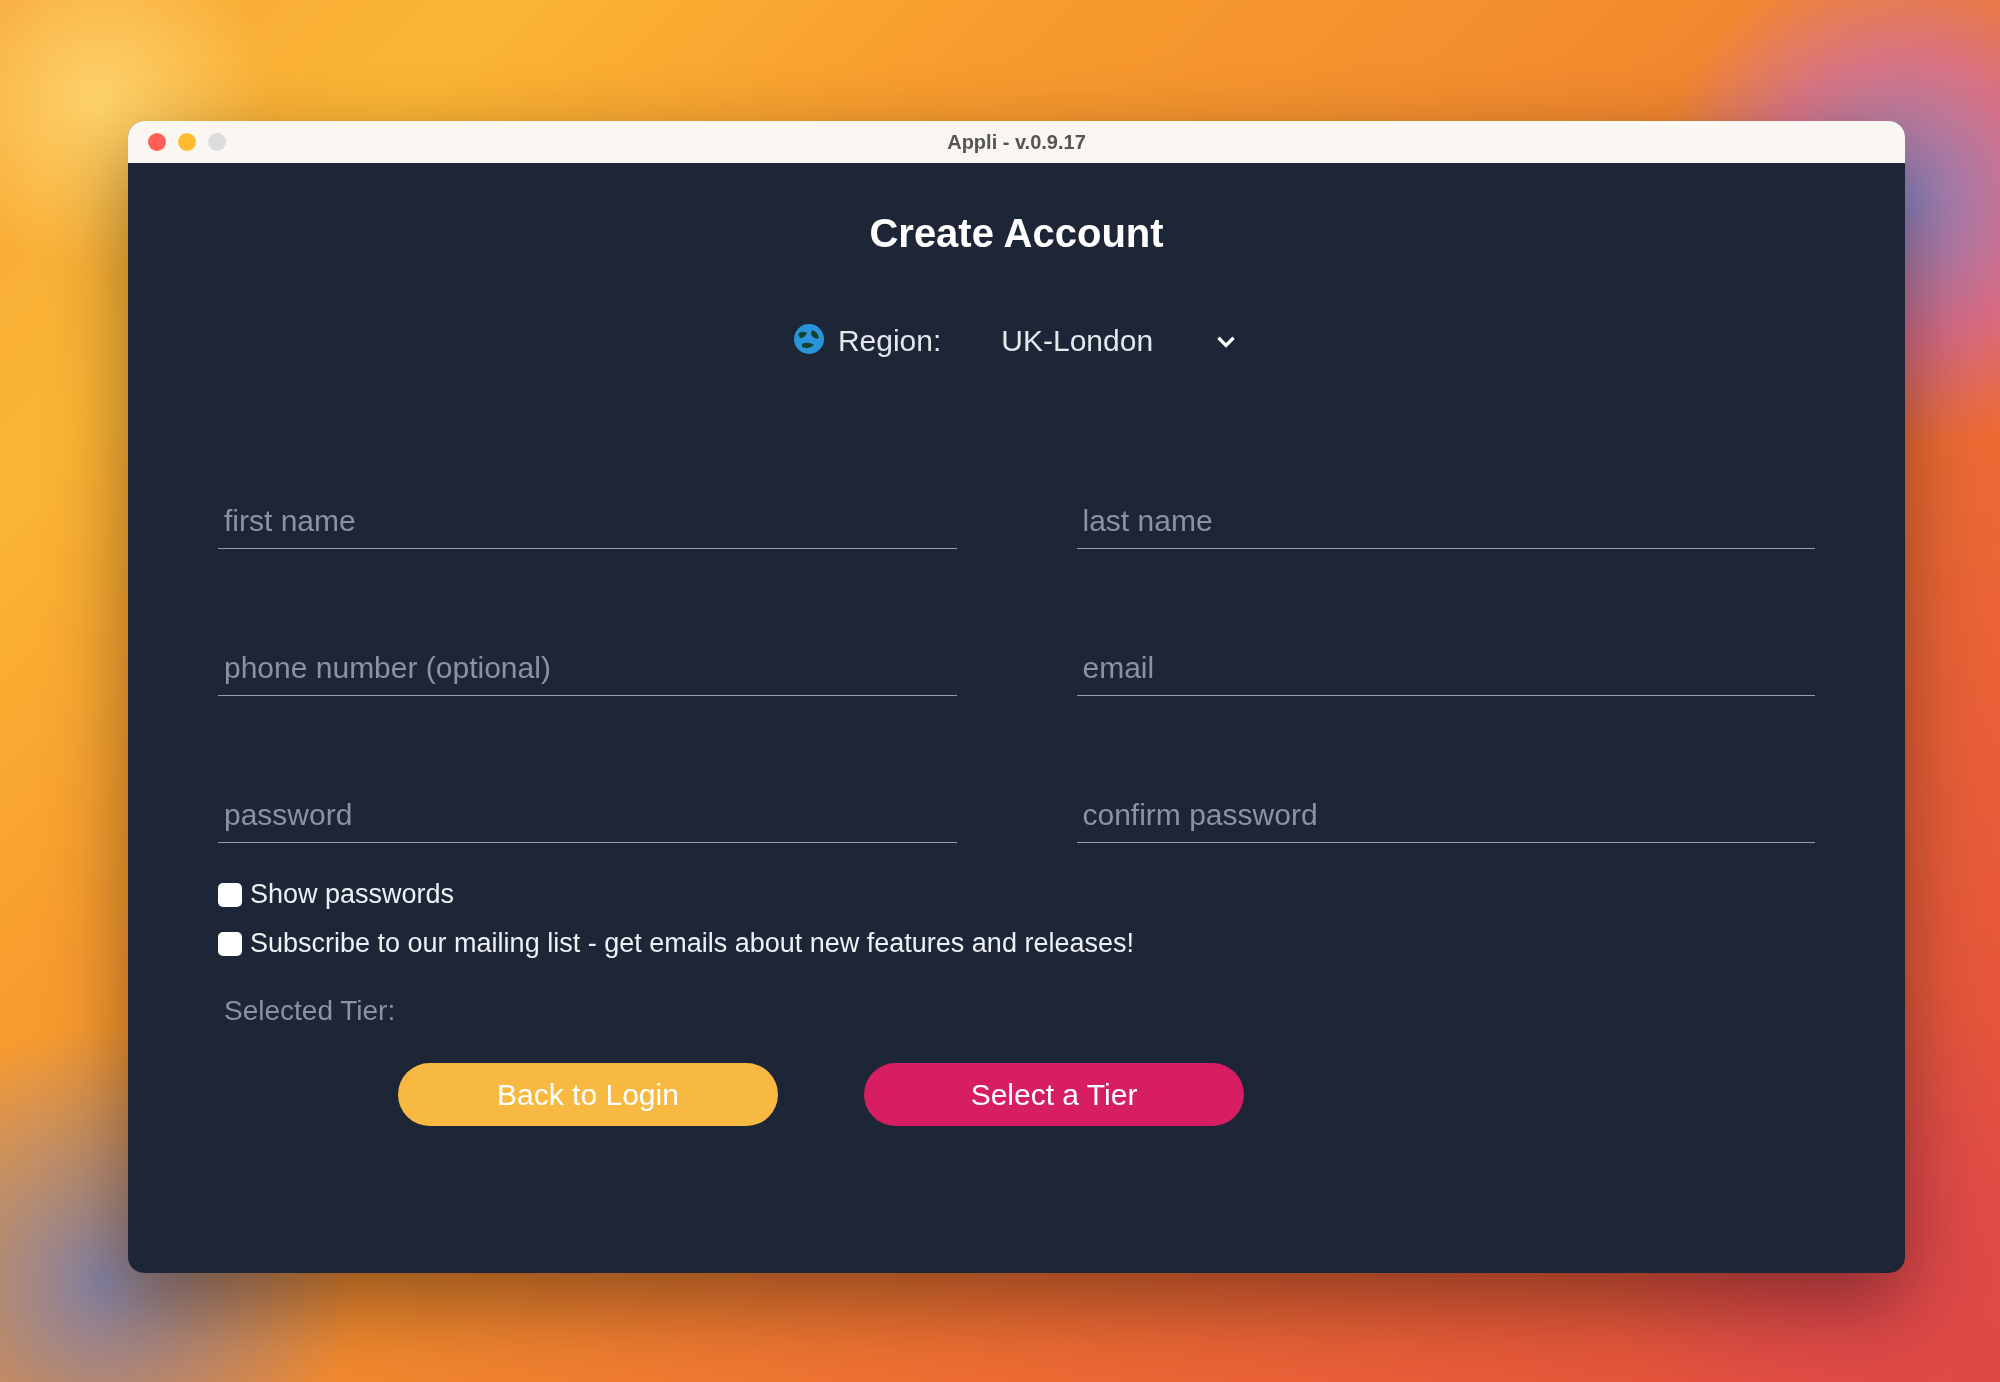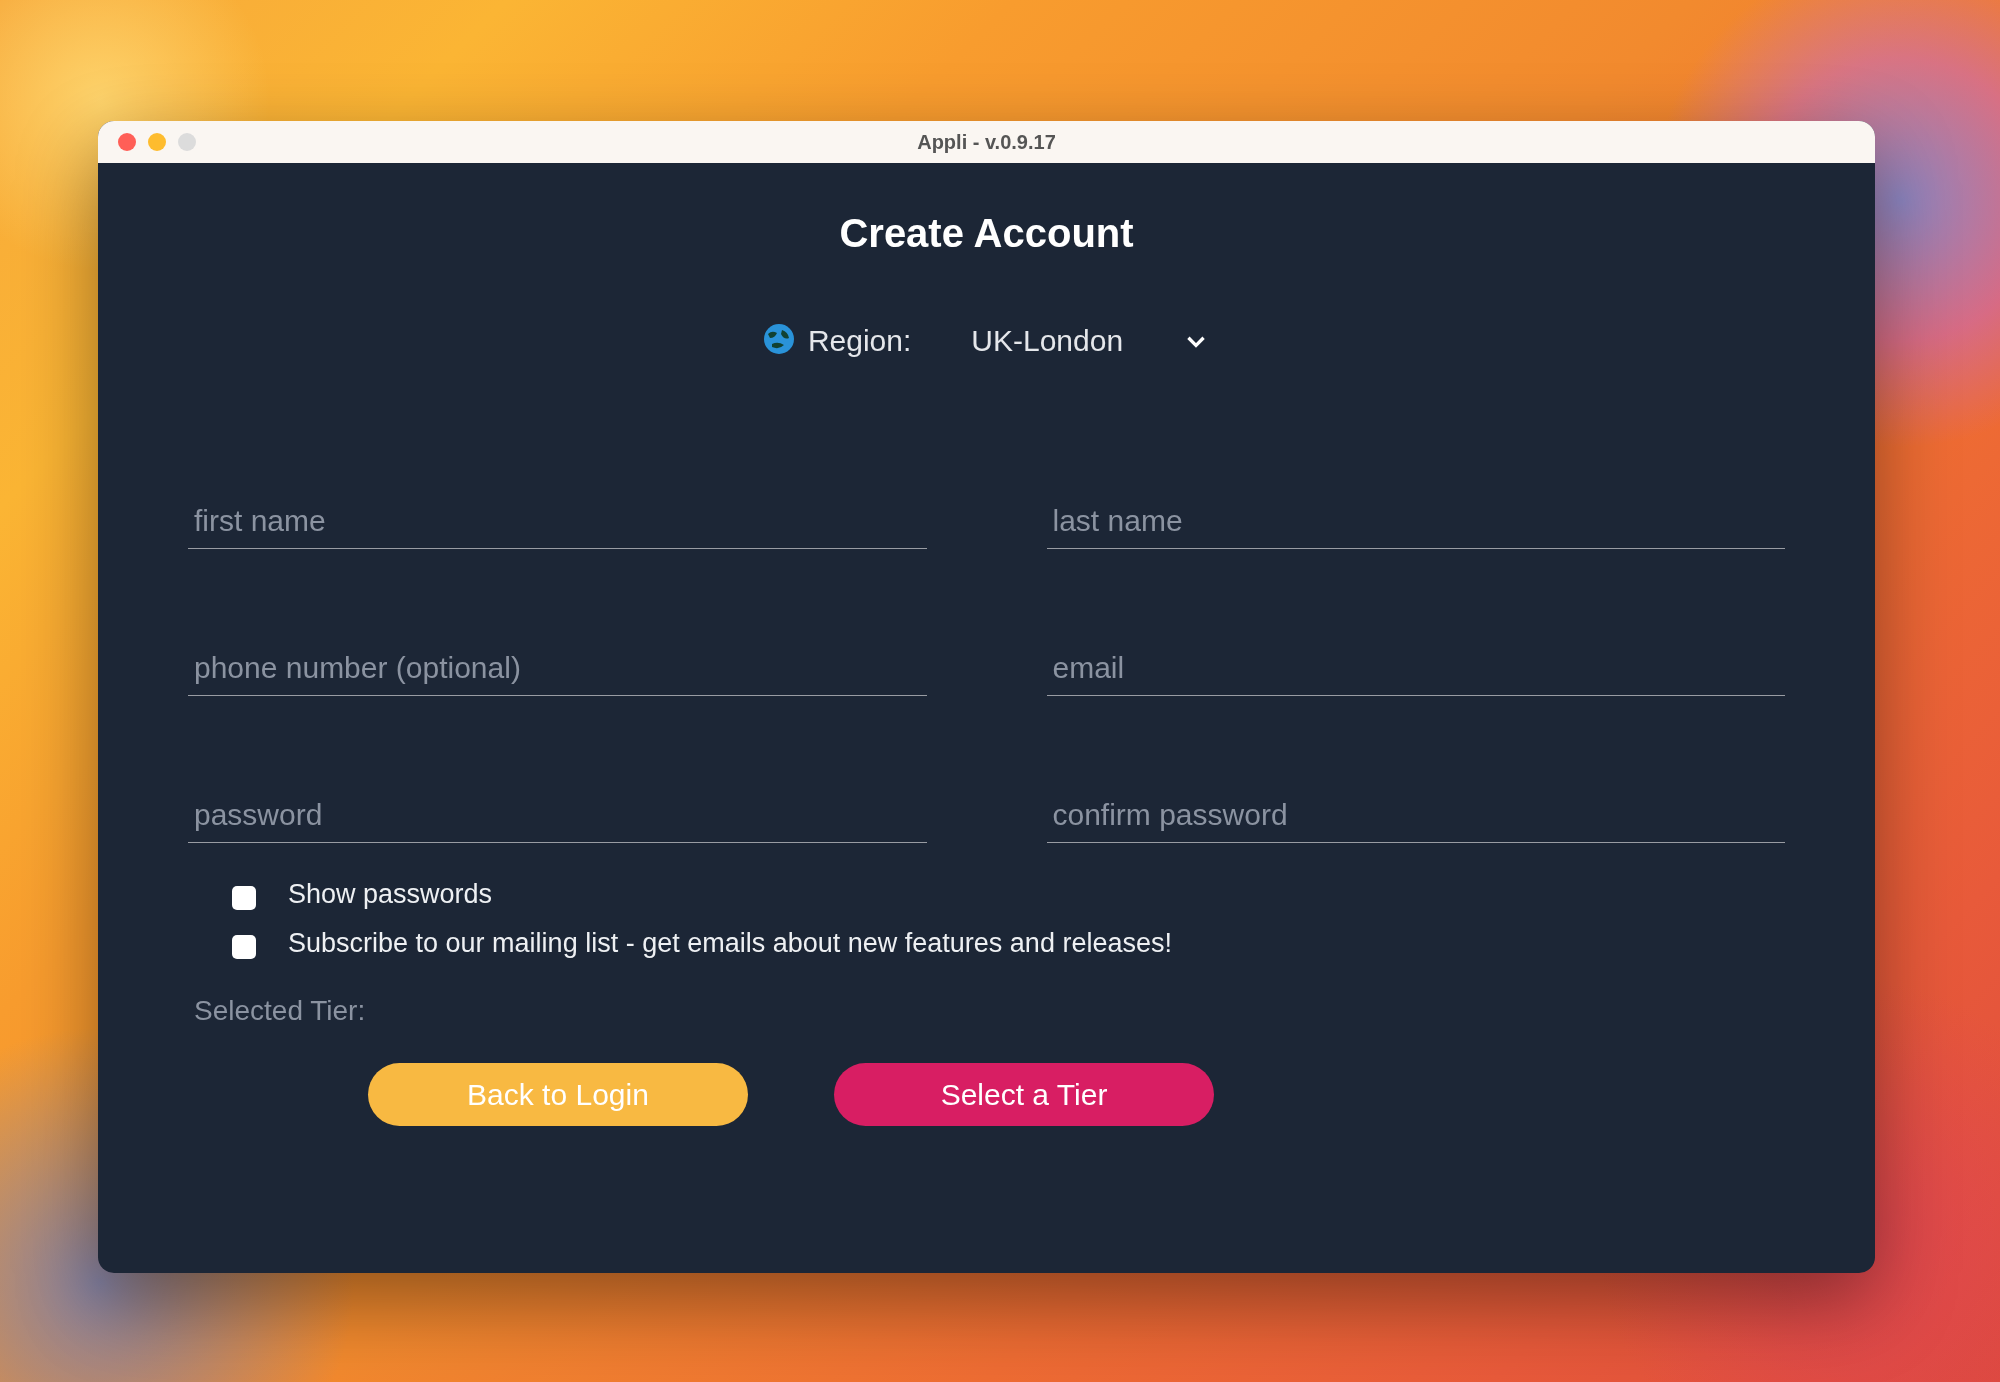--- a/index.html
+++ b/index.html
@@ -54,21 +54,21 @@
       right: -150px;
       width: 600px;
       height: 600px;
       background: radial-gradient(circle, rgba(220,60,100,0.5) 0%, transparent 60%);
       z-index: 0;
     }
     
     .window {
       position: absolute;
       top: 121px;
-      left: 98px;
+      left: 128px;
       width: 1777px;
       height: 1152px;
       background: #1c2636;
       border-radius: 16px;
       box-shadow: 0 30px 80px rgba(0,0,0,0.4);
       overflow: hidden;
       z-index: 10;
     }
     
     .titlebar {
@@ -196,24 +196,23 @@
     
     .checks {
       display: flex;
       flex-direction: column;
       gap: 18px;
       margin-bottom: 36px;
     }
     
     .check-row {
       display: flex;
-      align-items: flex-end;
-      gap: 32px;
+      align-items: center;
+      gap: 8px;
       cursor: pointer;
-      margin-left: 44px;
     }
     
     .checkbox {
       width: 24px;
       height: 24px;
       background: #fff;
       border-radius: 5px;
       flex-shrink: 0;
     }
     

